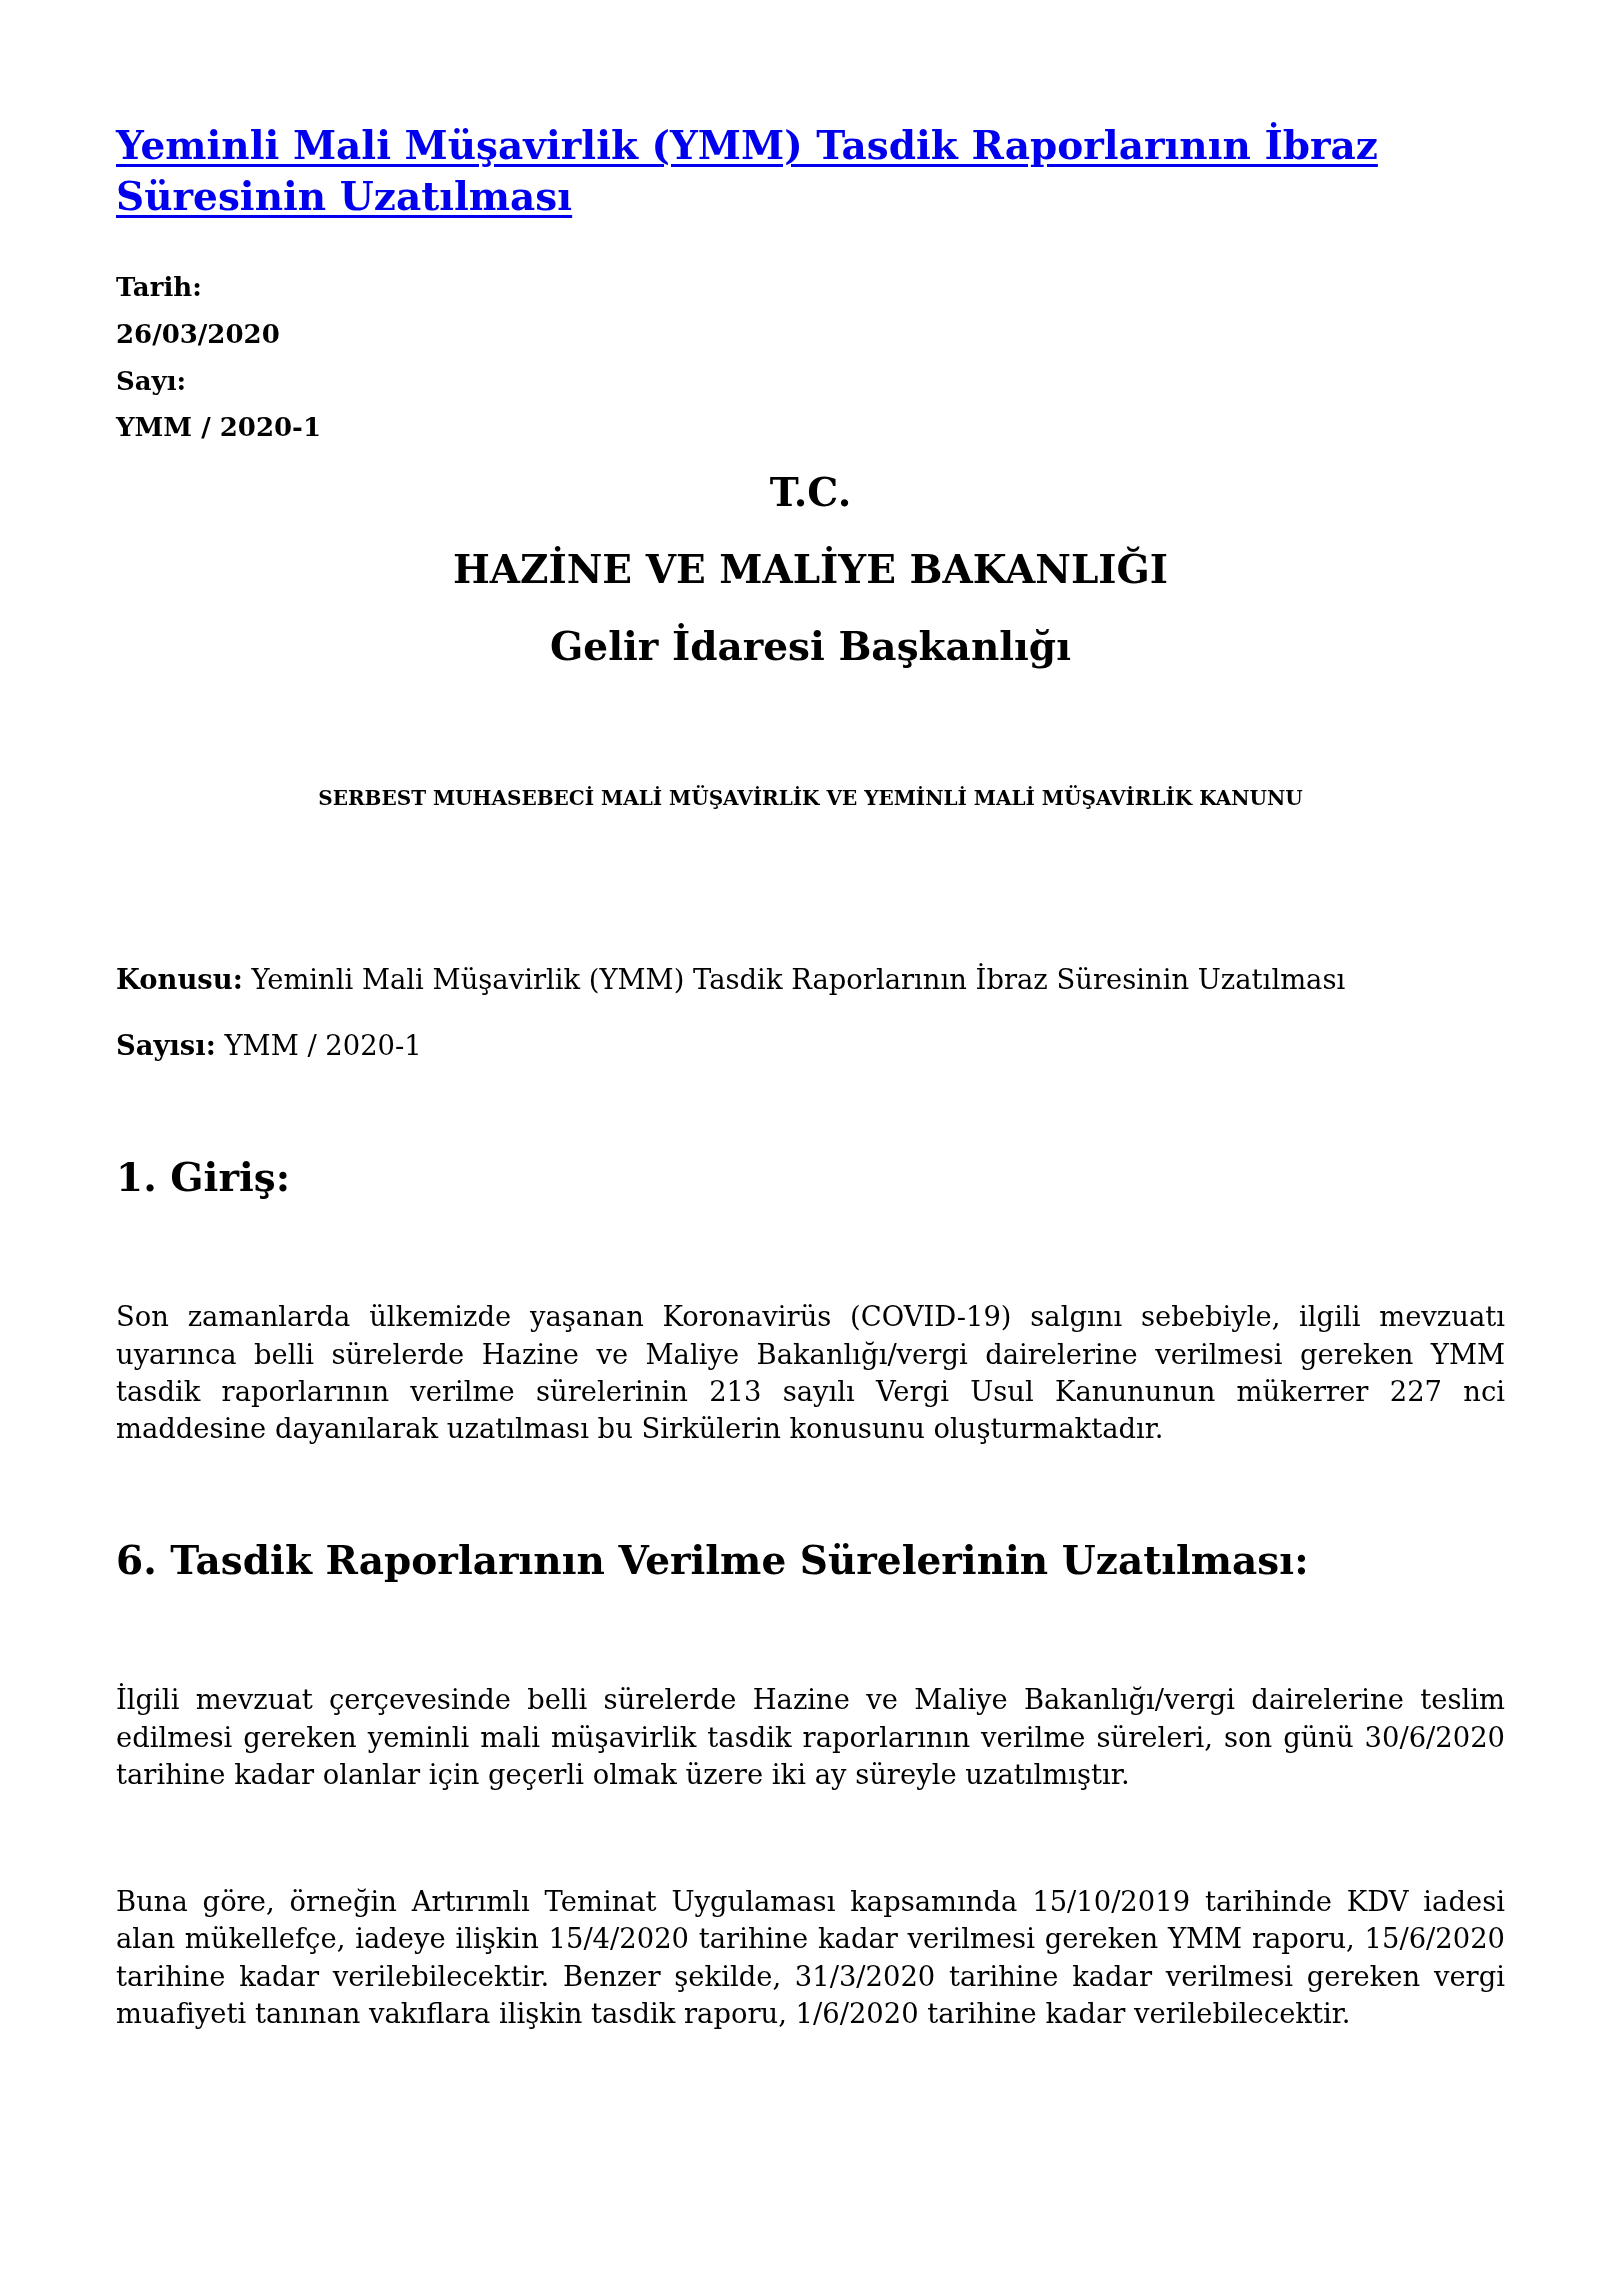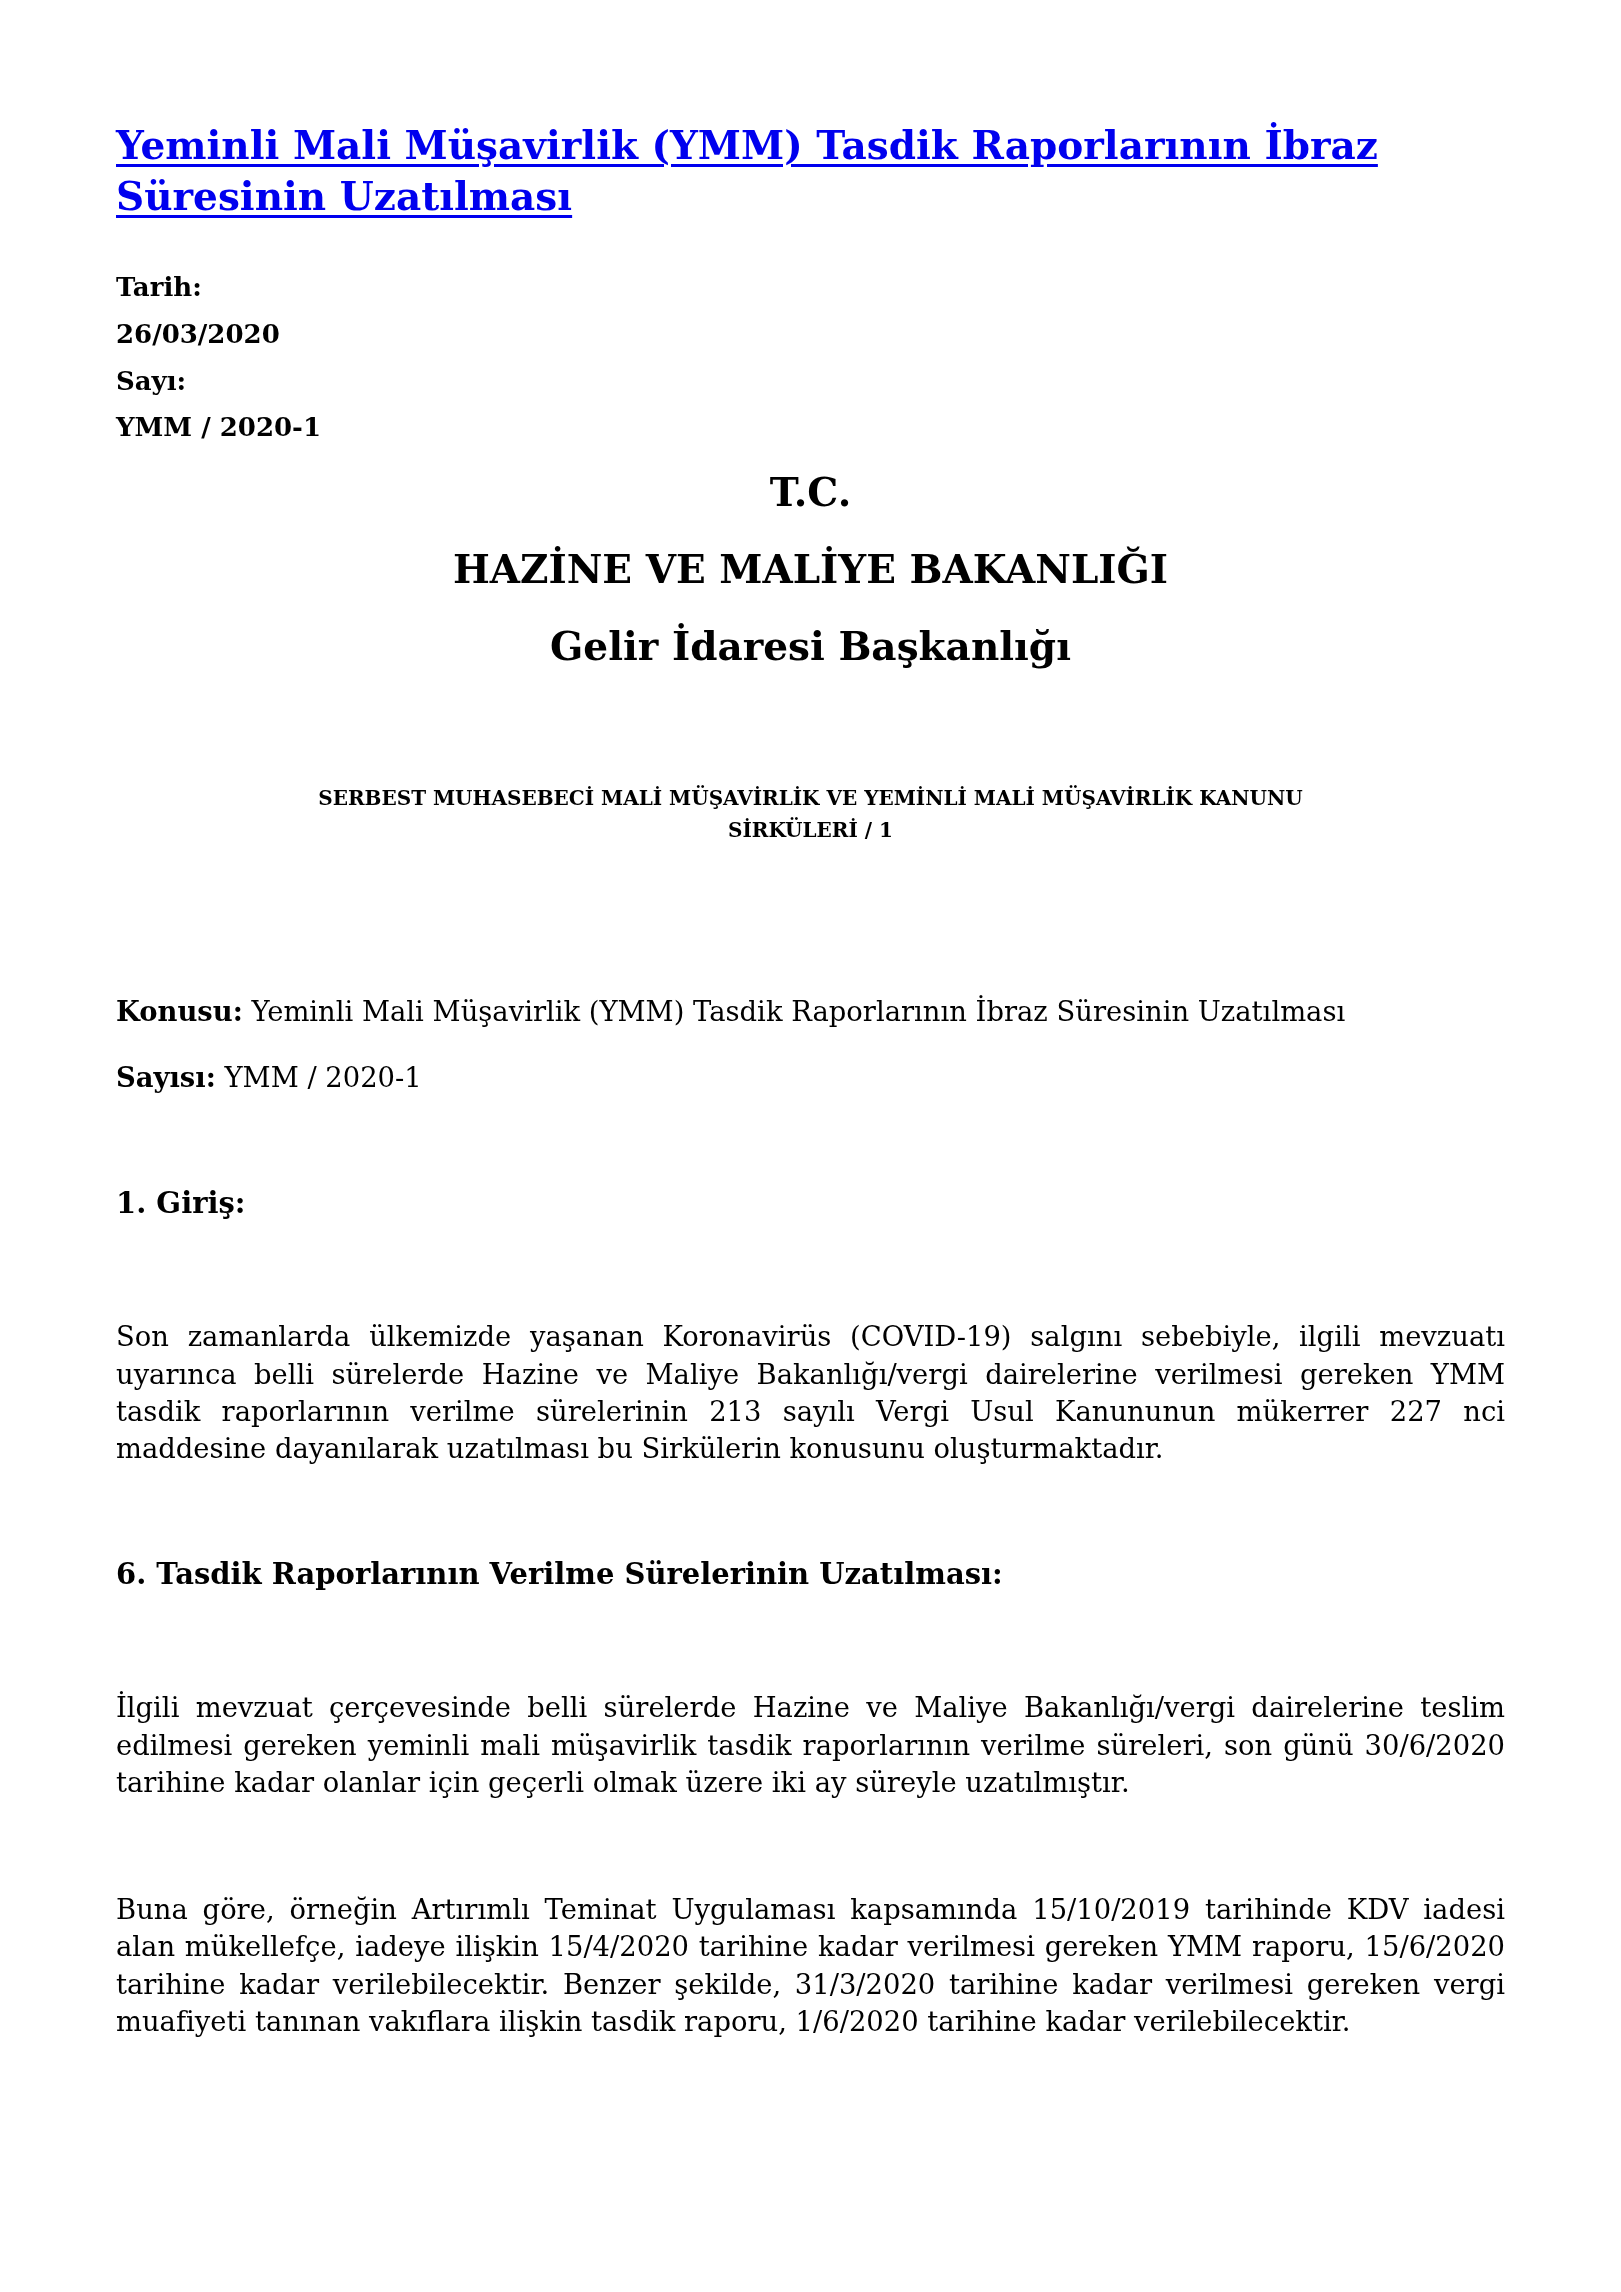--- a/index.html
+++ b/index.html
@@ -59,21 +59,21 @@
   .circular-heading span { display: block; }
   .info { font-size: 27.4px; }
   .info .info-line {
     margin: 29px 0 0 0;
     line-height: 1.36;
   }
   .info .info-line:first-child { margin-top: 147px; }
   .info .label { font-weight: bold; }
   .info .value { white-space: pre-wrap; }
   .section-heading {
-    font-size: 29px;
+    font-size: 39px;
     font-weight: bold;
     margin: 90px 0 0 0;
   }
   .section-heading.first { margin-top: 90px; }
   .body-par {
     font-size: 27.4px;
     line-height: 1.36;
     text-align: justify;
     margin: 98px 0 0 0;
   }
@@ -96,21 +96,20 @@
   </div>
 
   <div class="letterhead">
     <div class="lh-line">T.C.</div>
     <div class="lh-line">HAZİNE VE MALİYE BAKANLIĞI</div>
     <div class="lh-line">Gelir İdaresi Başkanlığı</div>
   </div>
 
   <div class="circular-heading">
     <span>SERBEST MUHASEBECİ MALİ MÜŞAVİRLİK VE YEMİNLİ MALİ MÜŞAVİRLİK KANUNU</span>
-    <span>SİRKÜLERİ / 1</span>
   </div>
 
   <div class="info">
     <div class="info-line">
       <span class="label">Konusu:</span>
       <span class="value">Yeminli Mali Müşavirlik (YMM) Tasdik Raporlarının İbraz Süresinin Uzatılması</span>
     </div>
     <div class="info-line">
       <span class="label">Sayısı:</span>
       <span class="value">YMM / 2020-1</span>

